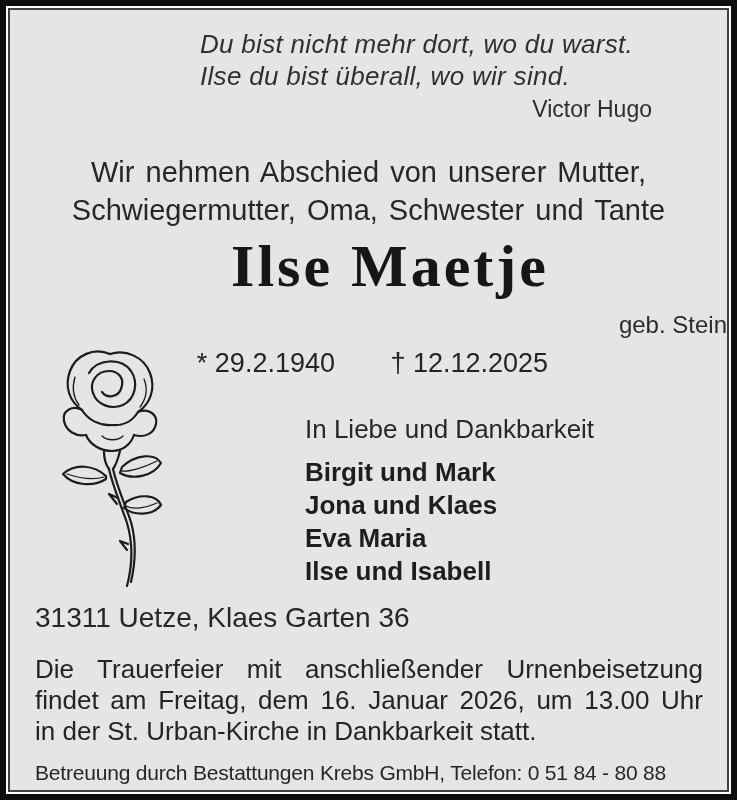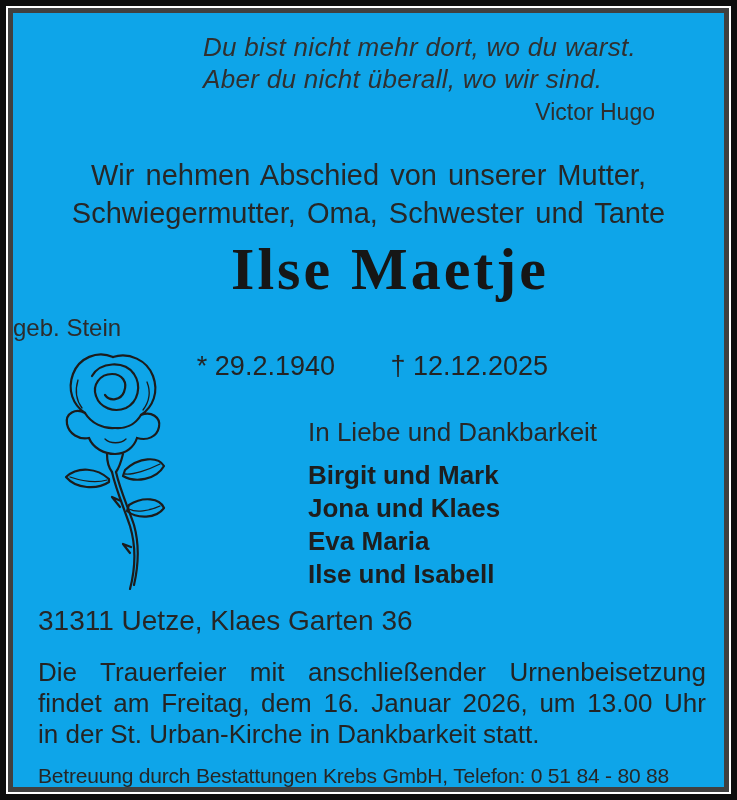--- a/index.html
+++ b/index.html
@@ -16,22 +16,22 @@
     padding: 6px;
   }
   .frame-gap {
     width: 100%; height: 100%;
     background: #ffffff;
     padding: 2px;
   }
   .card {
     position: relative;
     width: 100%; height: 100%;
-    background: #0ea5e9;
-    border: 5px solid #404040;
+    background: #e5e5e5;
+    border: 2px solid #404040;
     color: #2a2a2a;
     overflow: hidden;
     text-decoration: underline;
   }
   
   .quote-block {
     position: absolute; left: 190px; top: 18px; width: 462px;
   }
   .quote-line {
     font-style: italic;
@@ -61,21 +61,21 @@
     text-align: center;
     font-family: "Liberation Serif", "DejaVu Serif", serif;
     font-weight: bold;
     font-size: 60px; line-height: 64px;
     letter-spacing: 3px;
     color: #161616;
     padding-left: 43px;
   }
   .maiden-name {
     position: absolute; left: 0; top: 301px; width: 100%;
-    text-align: left;
+    text-align: right;
     font-size: 24px;
     color: #2c2c2c;
   }
   .dates {
     position: absolute; left: 0; top: 338px; width: 100%;
     text-align: center;
     font-size: 27px;
     color: #242424;
     padding-left: 8px;
   }
@@ -122,21 +122,21 @@
 </style>
 </head>
 <body>
 
 <div class="frame-outer">
   <div class="frame-gap">
     <div class="card">
 
       <div class="quote-block">
         <div class="quote-line">Du bist nicht mehr dort, wo du warst.</div>
-        <div class="quote-line">Aber du nicht überall, wo wir sind.</div>
+        <div class="quote-line">Ilse du bist überall, wo wir sind.</div>
         <div class="quote-attribution">Victor Hugo</div>
       </div>
 
       <div class="intro">
         <div>Wir nehmen Abschied von unserer Mutter,</div>
         <div>Schwiegermutter, Oma, Schwester und Tante</div>
       </div>
 
       <div class="deceased-name">Ilse Maetje</div>
       <div class="maiden-name">geb. Stein</div>

